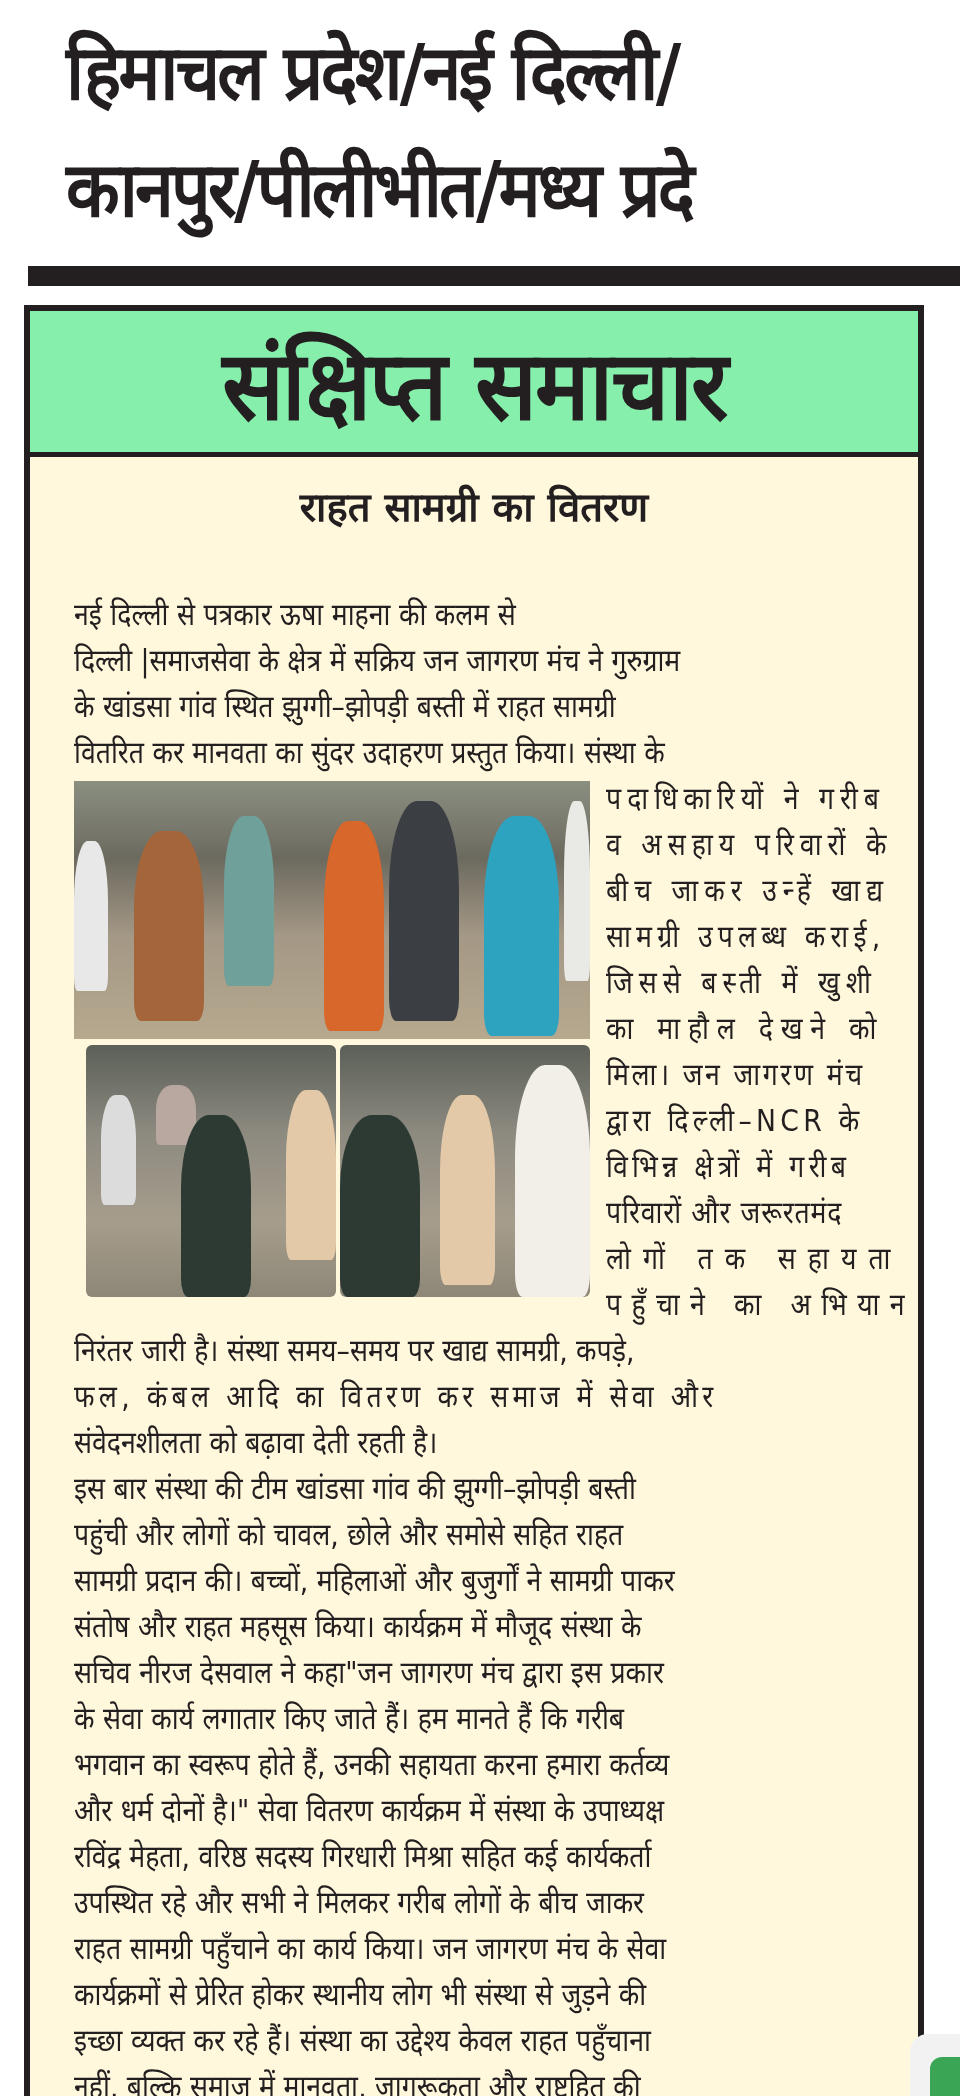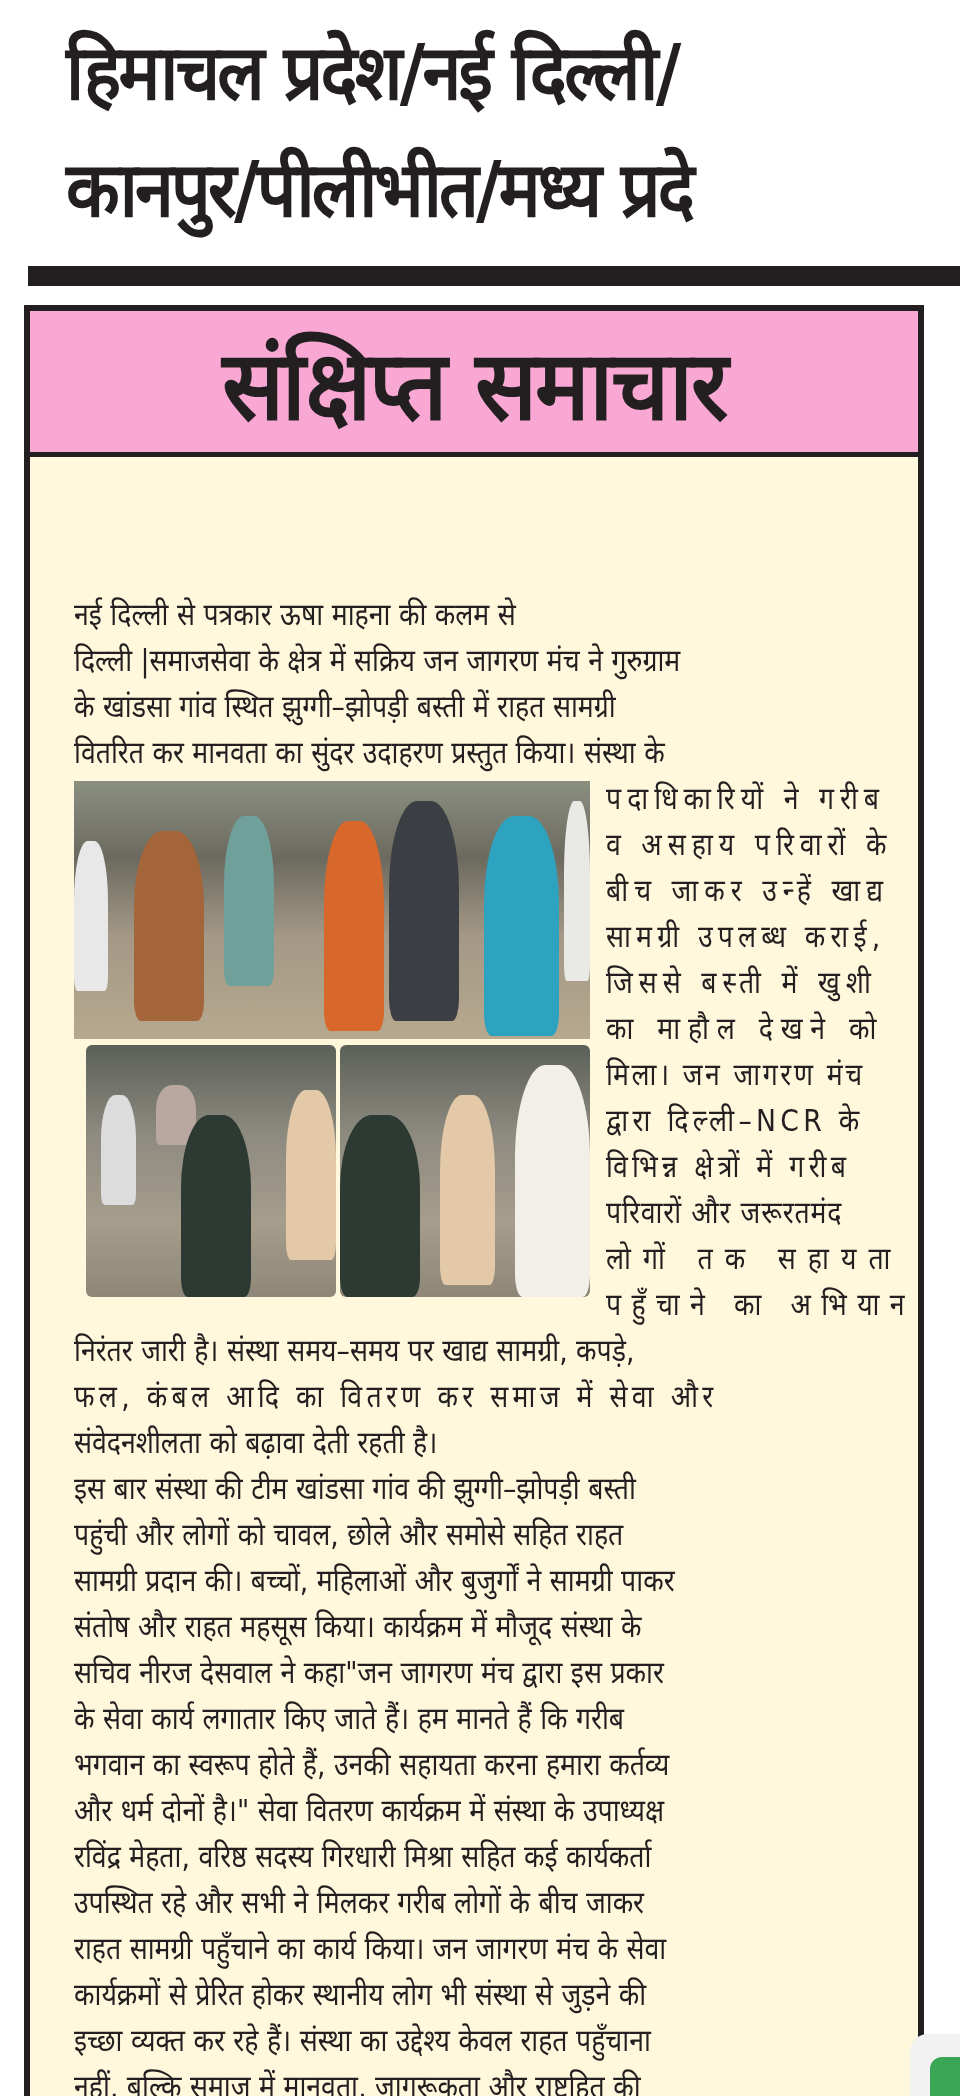--- a/index.html
+++ b/index.html
@@ -18,21 +18,21 @@
   .mast-line.l1 { top: 18px; }
   .mast-line.l2 { top: 135px; }
   .mast-rule { position: absolute; left: 28px; top: 266px; width: 932px; height: 20px; background: #231f20; }
 
   .box {
     position: absolute; left: 24px; top: 305px; width: 900px; height: 1820px;
     border: 6px solid #231f20; background: #fff8dc; box-sizing: border-box;
   }
   .yellow-band {
     position: absolute; left: 0; top: 0; width: 100%; height: 146px;
-    background: #f9a8d4; border-bottom: 5px solid #231f20; box-sizing: border-box;
+    background: #86efac; border-bottom: 5px solid #231f20; box-sizing: border-box;
     display: flex; align-items: center; justify-content: center;
   }
   .section-title {
     font-family: "DejaVu Serif", serif; font-weight: bold; font-size: 96px;
     color: #231f20; letter-spacing: -2px; transform: scaleX(0.95);
   }
   .headline {
     position: absolute; left: 0; top: 170px; width: 100%; text-align: center;
     font-family: "DejaVu Serif", serif; font-weight: bold; font-size: 40px;
     line-height: 52px; color: #231f20;
@@ -75,20 +75,21 @@
   <div class="mast-line l2">कानपुर/पीलीभीत/मध्य प्रदे</div>
 </div>
 <div class="mast-rule"></div>
 
 <div class="box">
   <div class="yellow-band">
     <div class="section-title">संक्षिप्त समाचार</div>
   </div>
 
   <div class="headline">
+    <div>राहत सामग्री का वितरण</div>
   </div>
 
   <div class="byline">नई दिल्ली से पत्रकार ऊषा माहना की कलम से</div>
 
   <div class="text-line" style="left:44px;top:326px;width:850px;transform:scaleX(0.86);">दिल्ली |समाजसेवा के क्षेत्र में सक्रिय जन जागरण मंच ने गुरुग्राम</div>
   <div class="text-line" style="left:44px;top:372px;transform:scaleX(0.86);">के खांडसा गांव स्थित झुग्गी–झोपड़ी बस्ती में राहत सामग्री</div>
   <div class="text-line" style="left:44px;top:418px;transform:scaleX(0.86);">वितरित कर मानवता का सुंदर उदाहरण प्रस्तुत किया। संस्था के</div>
 
   <div class="photos">
     <div class="photo-top">

